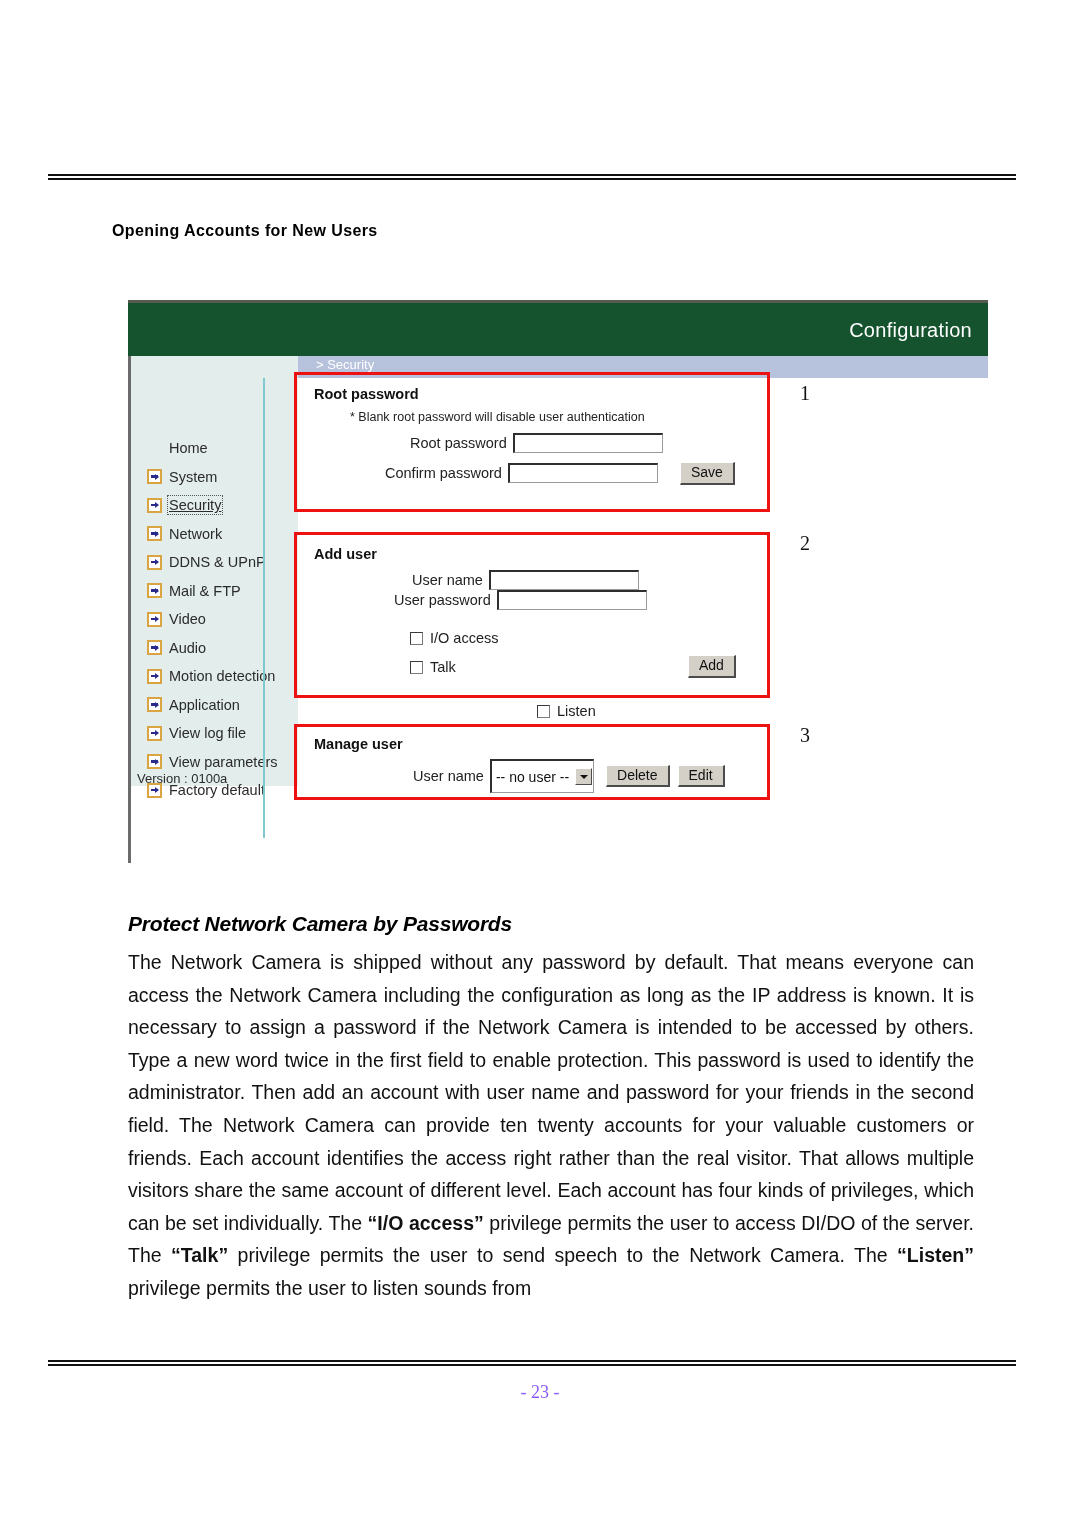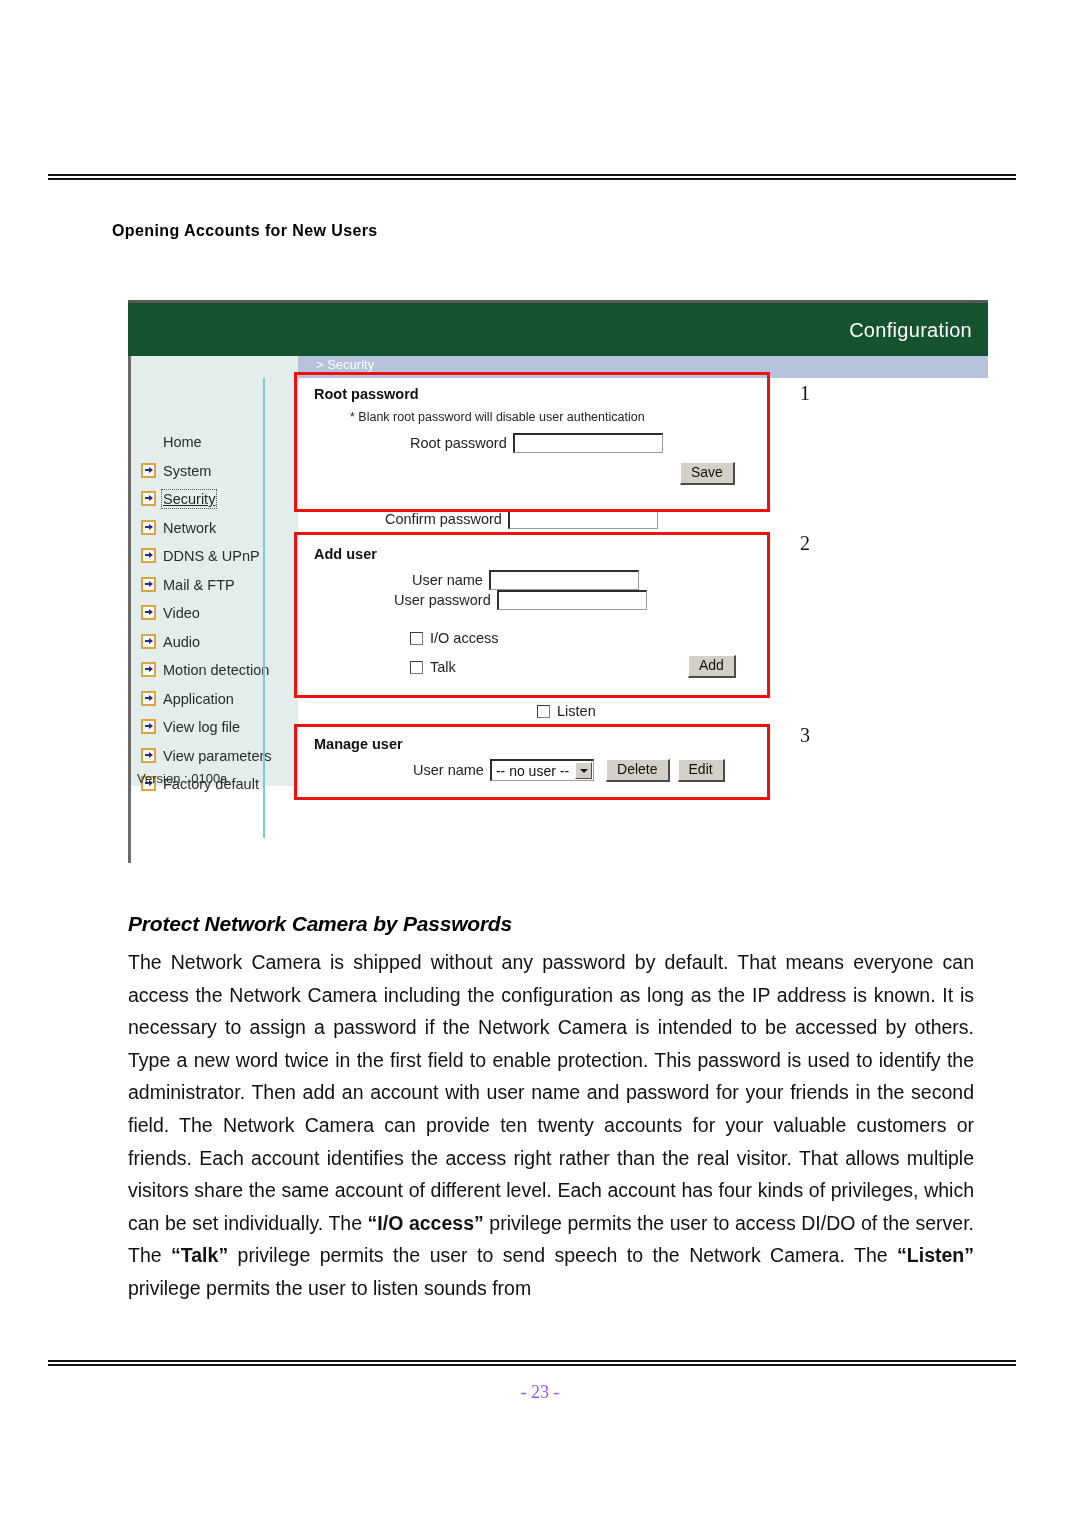--- a/index.html
+++ b/index.html
@@ -103,22 +103,22 @@
   }
   .sb-list {
     position: absolute;
     left: 0; top: 78px;
     width: 170px;
   }
   .sb-item {
     position: relative;
     height: 28.5px;
     display: flex;
-    align-items: flex-start;
-    padding-left: 10px;
+    align-items: center;
+    padding-left: 16px;
     box-sizing: border-box;
   }
   .sb-icon {
     width: 15px;
     height: 15px;
     flex: 0 0 15px;
     box-sizing: border-box;
     border: 2px solid #d9a441;
     background: #ffffff;
     margin-right: 7px;
@@ -231,21 +231,21 @@
     border: 1px solid #7b7b7b;
     border-top-color: #3a3a3a;
     border-left-color: #3a3a3a;
     background: #ffffff;
     margin-right: 7px;
   }
   .cbx-label { font-size: 14.5px; color: #222; }
   .sel-box {
     display: inline-flex;
     align-items: center;
-    height: 22px;
+    height: 34px;
     background: #ffffff;
     border: 1px solid #9a9a9a;
     border-top: 2px solid #2e2e2e;
     border-left: 2px solid #2e2e2e;
     box-sizing: border-box;
     padding: 0 0 0 4px;
   }
   .sel-text {
     font-size: 14px;
     color: #111;
@@ -413,21 +413,21 @@
   <div class="content"></div>
   <div class="content-rail"></div>
 
   <div class="panel" style="left:172px; top:78px; width:480px; height:132px;">
     <div class="panel-title">Root password</div>
     <div class="hint" style="left:50px; top:32px;">* Blank root password will disable user authentication</div>
     <div class="frow" style="left:110px; top:55px;">
       <span class="flabel">Root password</span>
       <input class="tbox" type="password" value="" style="">
     </div>
-    <div class="frow" style="left:85px; top:85px;margin-top:46px;">
+    <div class="frow" style="left:85px; top:85px;">
       <span class="flabel">Confirm password</span>
       <input class="tbox" type="password" value="" style="">
     </div>
     <button class="btn" style="position:absolute; left:380px; top:84px;">Save</button>
   </div>
 
   <div class="panel" style="left:172px; top:238px; width:480px; height:155px;">
     <div class="panel-title">Add user</div>
     <div class="frow" style="left:112px; top:32px;">
       <span class="flabel">User name</span>

